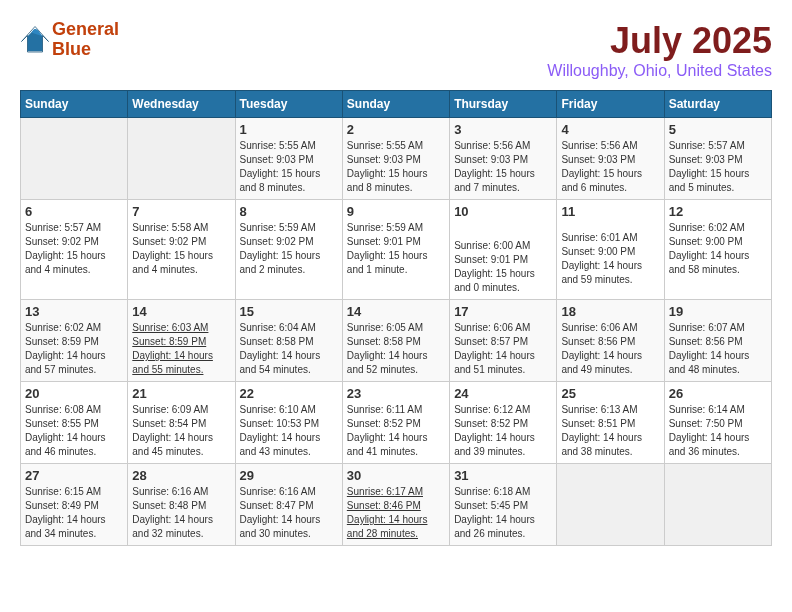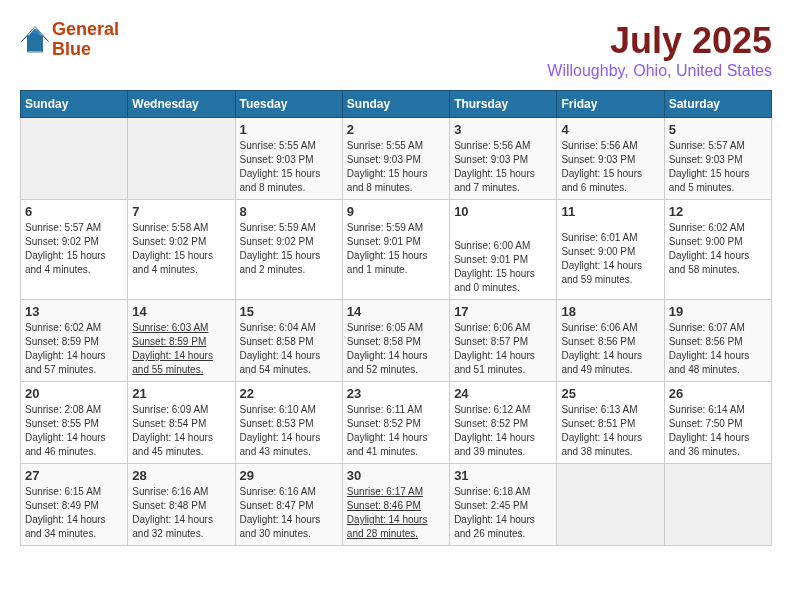--- a/index.html
+++ b/index.html
@@ -257,36 +257,36 @@
           <span class="day-number">19</span>
           <div class="day-info" style="white-space: pre-line;">Sunrise: 6:07 AM
 Sunset: 8:56 PM
 Daylight: 14 hours
 and 48 minutes.</div>
         </td>
       </tr>
       <tr>
         <td>
           <span class="day-number">20</span>
-          <div class="day-info" style="white-space: pre-line;">Sunrise: 2:08 AM
+          <div class="day-info" style="white-space: pre-line;">Sunrise: 6:08 AM
 Sunset: 8:55 PM
 Daylight: 14 hours
 and 46 minutes.</div>
         </td>
         <td>
           <span class="day-number">21</span>
           <div class="day-info" style="white-space: pre-line;">Sunrise: 6:09 AM
 Sunset: 8:54 PM
 Daylight: 14 hours
 and 45 minutes.</div>
         </td>
         <td>
           <span class="day-number">22</span>
           <div class="day-info" style="white-space: pre-line;">Sunrise: 6:10 AM
-Sunset: 8:53 PM
+Sunset: 10:53 PM
 Daylight: 14 hours
 and 43 minutes.</div>
         </td>
         <td>
           <span class="day-number">23</span>
           <div class="day-info" style="white-space: pre-line;">Sunrise: 6:11 AM
 Sunset: 8:52 PM
 Daylight: 14 hours
 and 41 minutes.</div>
         </td>
@@ -337,21 +337,21 @@
         <td>
           <span class="day-number">30</span>
           <div class="day-info" style="white-space: pre-line; text-decoration: underline;">Sunrise: 6:17 AM
 Sunset: 8:46 PM
 Daylight: 14 hours
 and 28 minutes.</div>
         </td>
         <td>
           <span class="day-number">31</span>
           <div class="day-info" style="white-space: pre-line;">Sunrise: 6:18 AM
-Sunset: 2:45 PM
+Sunset: 5:45 PM
 Daylight: 14 hours
 and 26 minutes.</div>
         </td>
         <td class="empty-cell"></td>
         <td class="empty-cell"></td>
       </tr>
     </tbody>
 </table>
 
 </body></html>

